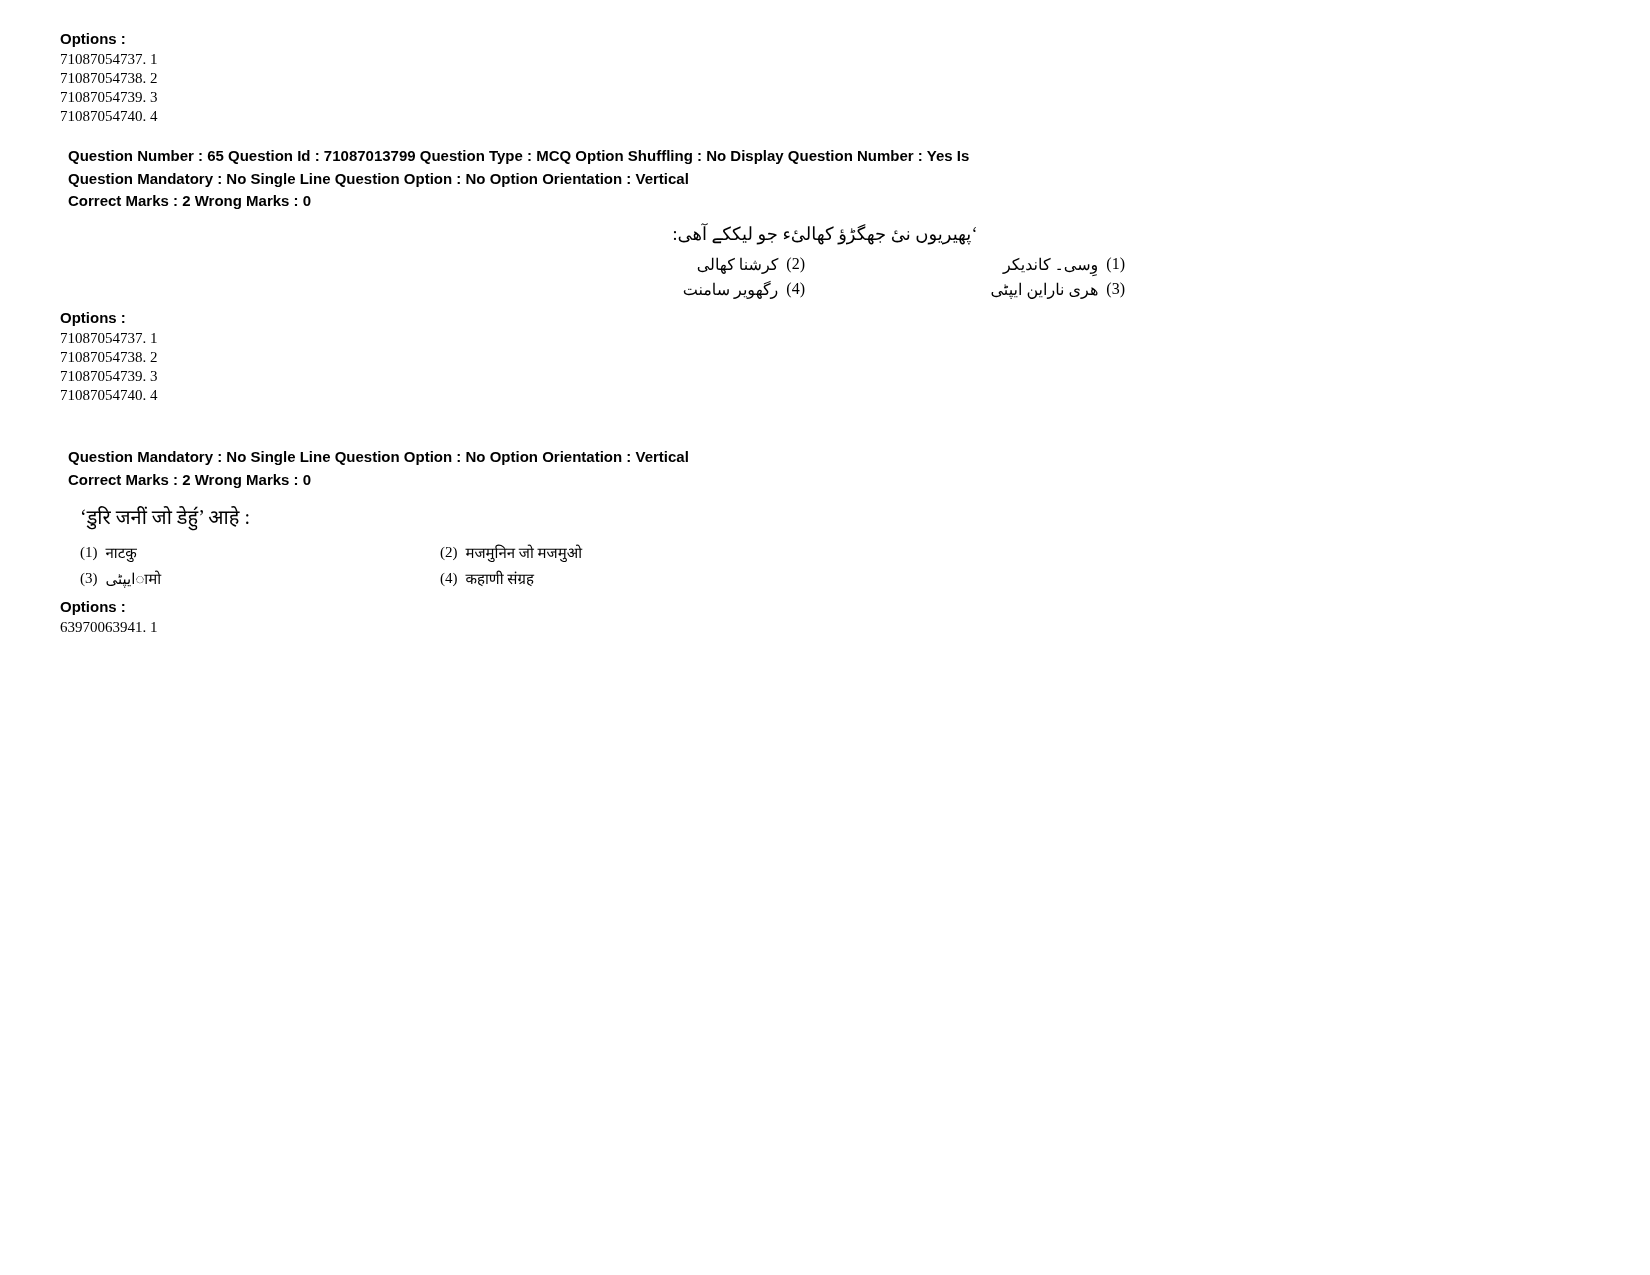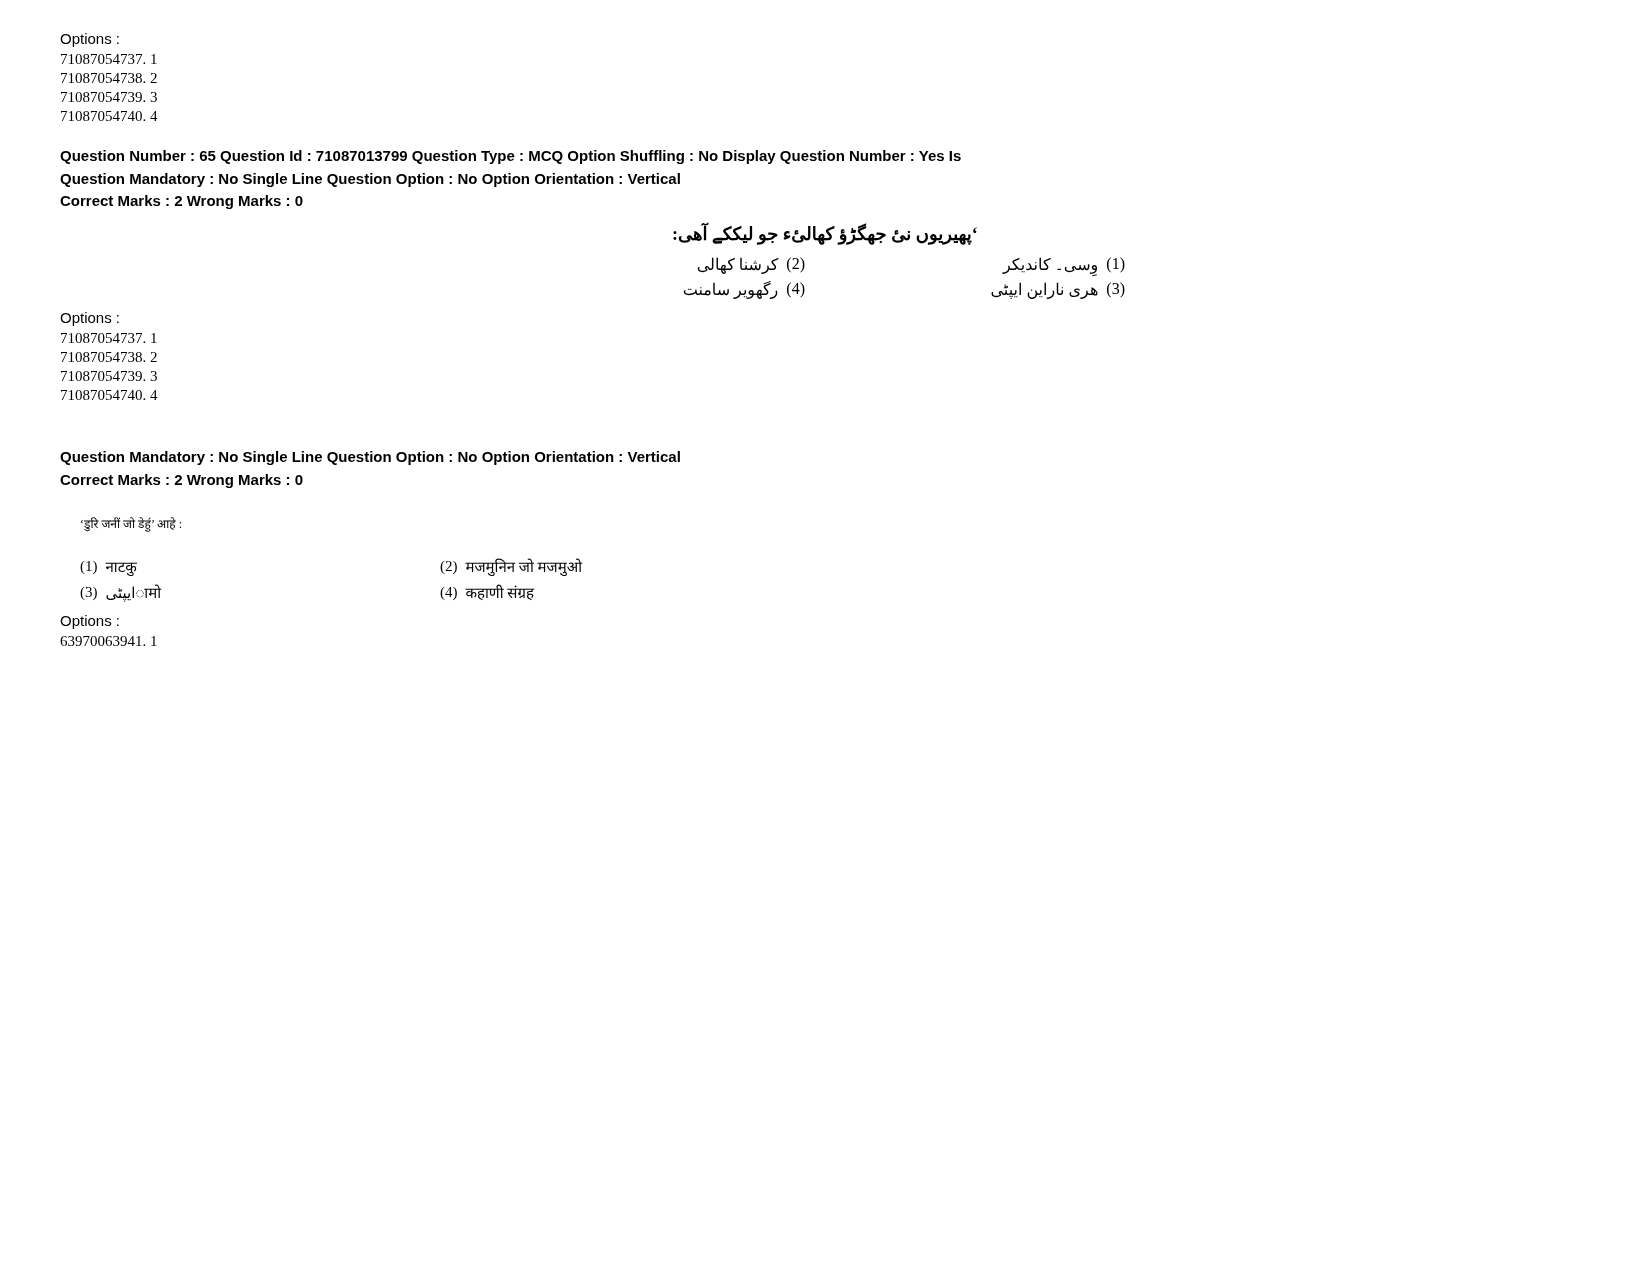--- a/index.html
+++ b/index.html
@@ -7,61 +7,61 @@
       background: #ffffff;
       font-family: Arial, sans-serif;
       font-size: 15px;
       color: #000000;
       padding: 30px 60px;
     }
     .section {
       margin-bottom: 20px;
     }
     .options-label {
-      font-weight: normal;
+      font-weight: bold;
       margin-bottom: 4px;
     }
     .option-item {
       margin-bottom: 2px;
       font-family: Liberation Serif, serif;
     }
     .question-meta {
       font-weight: bold;
       margin-bottom: 4px;
       line-height: 1.5;
+      margin-left: 8px;
     }
     .question-content {
       text-align: center;
       font-size: 18px;
       margin: 10px 0;
       direction: rtl;
       unicode-bidi: bidi-override;
       font-family: serif;
-      font-weight: bold;
     }
     .question-options-grid {
       display: grid;
       grid-template-columns: 1fr 1fr;
       gap: 6px 40px;
       margin: 10px auto;
       max-width: 600px;
       direction: rtl;
       font-family: serif;
       font-size: 16px;
     }
     .question-options-grid .opt {
       display: flex;
       align-items: center;
       gap: 8px;
     }
     .hindi-content {
       text-align: left;
       font-family: serif;
-      font-size: 12px;
-      margin: 24px 20px;
+      font-size: 20px;
+      margin: 12px 20px;
     }
     .hindi-options-grid {
       display: grid;
       grid-template-columns: 1fr 1fr;
       gap: 6px 20px;
       margin: 10px 20px;
       font-family: serif;
       font-size: 15px;
       max-width: 700px;
     }

